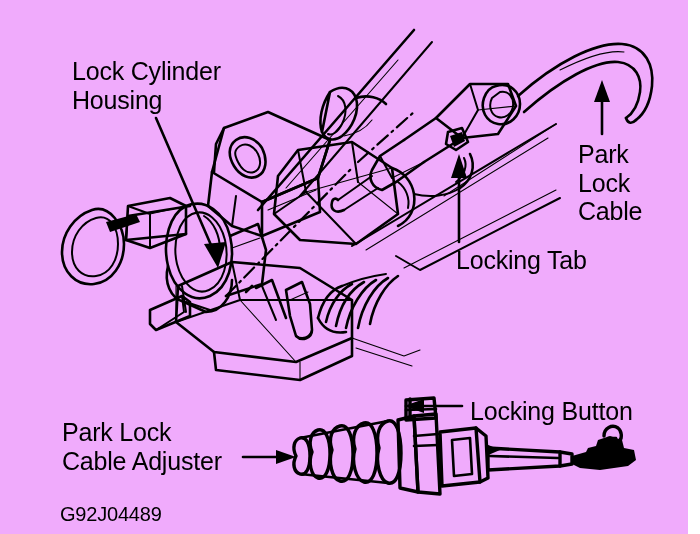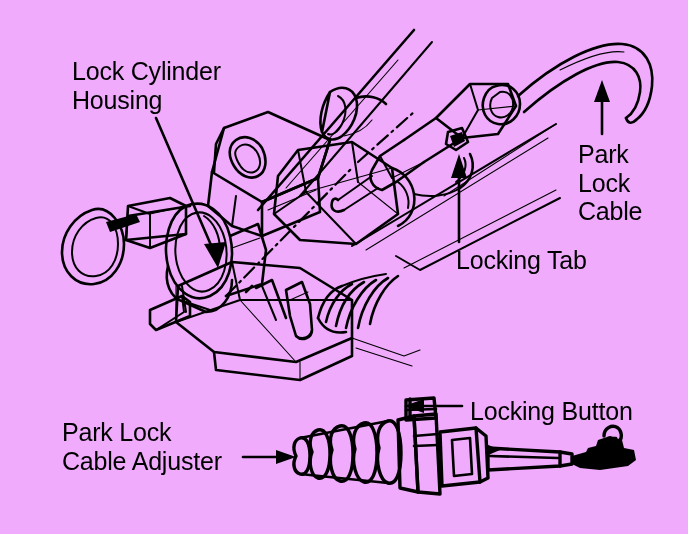--- a/index.html
+++ b/index.html
@@ -320,14 +320,15 @@
 Lock
 Cable</div>
 
   <div class="lbl" id="label-locking-tab">Locking Tab</div>
 
   <div class="lbl" id="label-locking-button">Locking Button</div>
 
   <div class="lbl" id="label-park-lock-cable-adjuster">Park Lock
 Cable Adjuster</div>
 
+  <div class="lbl" id="label-figure-code">G92J04489</div>
 
 </div>
 
 </body></html>

